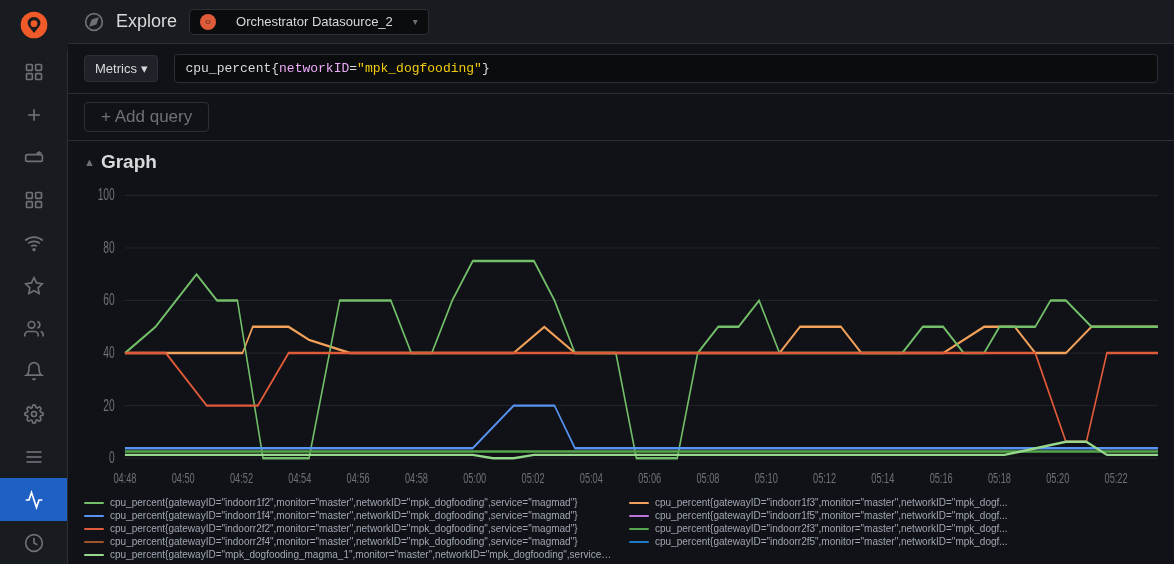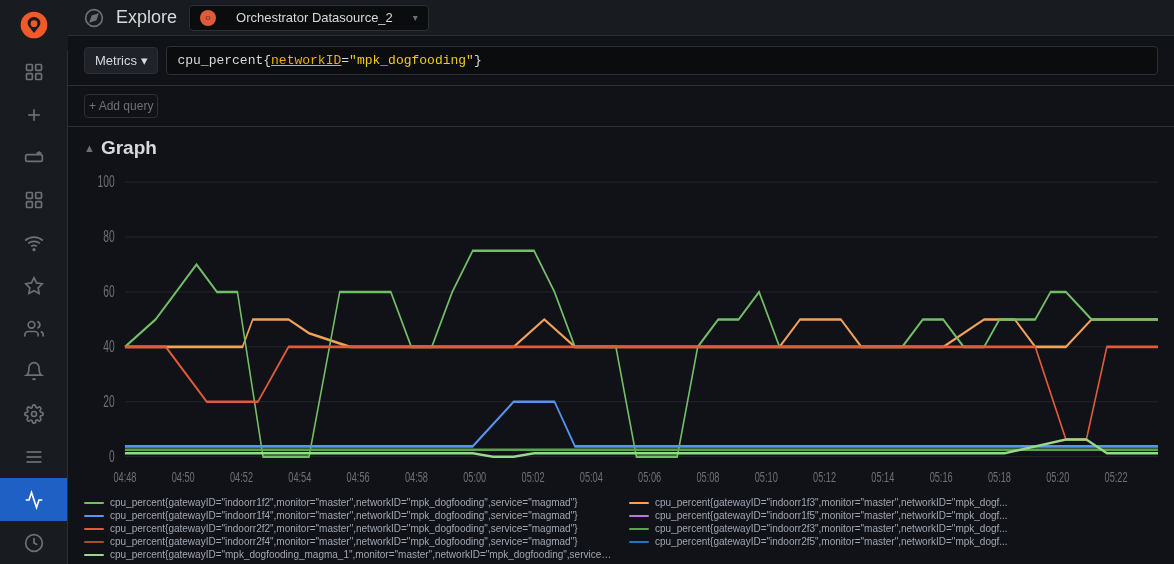--- a/index.html
+++ b/index.html
@@ -44,21 +44,21 @@
     
     .main {
       flex: 1;
       display: flex;
       flex-direction: column;
       overflow: hidden;
     }
 
     
     .topbar {
-      height: 36px;
+      height: 44px;
       background: #181b1f;
       border-bottom: 1px solid #2c2f33;
       display: flex;
       align-items: center;
       padding: 0 16px;
       gap: 12px;
       flex-shrink: 0;
     }
     .topbar-icon {
       width: 20px;
@@ -95,21 +95,21 @@
       font-weight: bold;
     }
     .chevron-down { font-size: 10px; color: #6e7077; }
 
     
     .query-bar {
       background: #111217;
       padding: 10px 16px;
       display: flex;
       align-items: center;
-      gap: 8px;
+      gap: 16px;
       border-bottom: 1px solid #2c2f33;
       flex-shrink: 0;
     }
     .metrics-btn {
       background: #1f2229;
       border: 1px solid #2c2f33;
       border-radius: 4px;
       color: #d8d9da;
       padding: 5px 10px;
       cursor: pointer;
@@ -121,38 +121,38 @@
     .query-text {
       flex: 1;
       font-family: 'Courier New', monospace;
       font-size: 13px;
       padding: 6px 10px;
       background: #0b0c0e;
       border: 1px solid #2c2f33;
       border-radius: 4px;
     }
     .query-text .metric-name { color: #d8d9da; margin-top: 34px; }
-    .query-text .label-key { color: #eab308; text-decoration: underline; }
+    .query-text .label-key { color: #f0abfc; }
     .query-text .label-value { color: #f2cc0c; }
     .query-text .brace { color: #d8d9da; }
 
     
     .add-query-bar {
       padding: 8px 16px;
       border-bottom: 1px solid #2c2f33;
       flex-shrink: 0;
     }
     .add-query-btn {
       background: transparent;
       border: 1px solid #2c2f33;
       border-radius: 4px;
       color: #6e7077;
-      padding: 4px 4px;
+      padding: 4px 16px;
       cursor: pointer;
-      font-size: 12px;
+      font-size: 17px;
       display: flex;
       align-items: center;
       gap: 4px;
     }
 
     
     .graph-section {
       flex: 1;
       display: flex;
       flex-direction: column;

